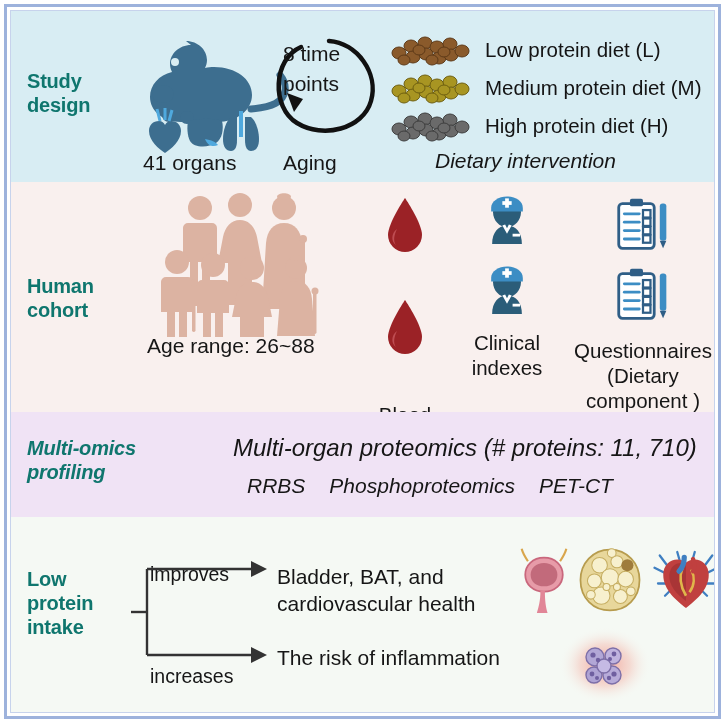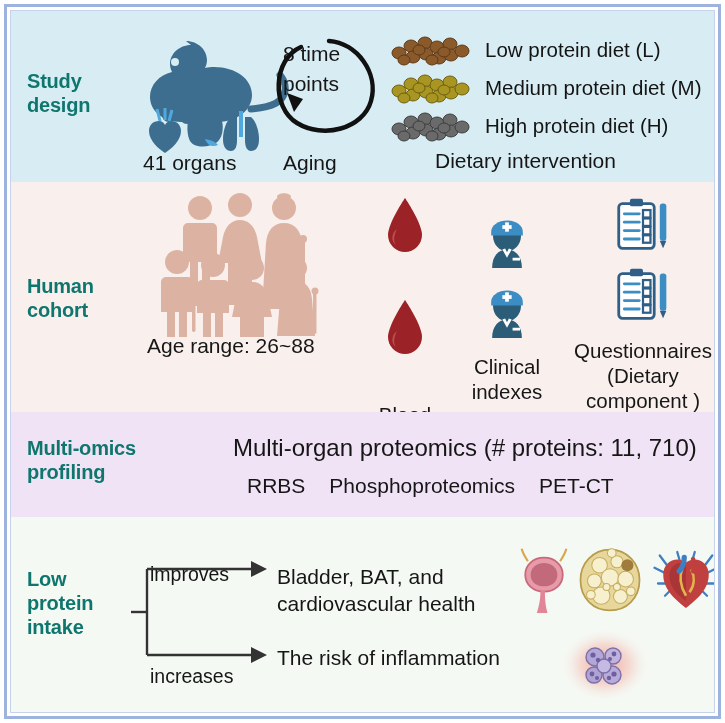--- a/index.html
+++ b/index.html
@@ -40,21 +40,21 @@
     overflow: hidden;
   }
   .panel {
     position: relative;
     box-sizing: border-box;
     width: 100%;
     overflow: hidden;
   }
   .panel-study   { height: 172px; background: #D8EDF3; }
   .panel-human   { height: 231px; background: #F9F0EE; }
-  .panel-omics   { height: 106px; background: #F0E3F5; }
+  .panel-omics   { height: 106px; background: #F0E3F5; font-style: italic; }
   .panel-outcome { height: 196px; background: #F5F9F4; flex: 1 1 auto; }
 
   .row-label {
     position: absolute;
     left: 16px;
     font-weight: bold;
     color: #0f766e;
     font-size: 20px;
     line-height: 24px;
     letter-spacing: -0.2px;
@@ -66,21 +66,21 @@
   .aging-wrap { position: absolute; left: 256px; top: 14px; width: 116px; height: 118px; }
   .caption {
     position: absolute;
     font-size: 21px;
     color: #161616;
     line-height: 24px;
     white-space: nowrap;
   }
   .cap-organs { left: 132px; top: 140px; }
   .cap-aging  { left: 272px; top: 140px; }
-  .cap-diet   { left: 424px; top: 138px; }
+  .cap-diet   { left: 424px; top: 138px; font-style: italic; }
 
   .diet-list {
     position: absolute;
     left: 372px;
     top: 20px;
     width: 348px;
   }
   .diet-item {
     display: flex;
     align-items: center;
@@ -107,21 +107,21 @@
     line-height: 28px;
     white-space: nowrap;
   }
   .col-icons {
     position: absolute;
     display: flex;
     flex-direction: column;
     align-items: center;
   }
   .col-blood { left: 350px; top: 8px; width: 88px; gap: 32px; }
-  .col-clin  { left: 448px; top: 24px; width: 96px; }
+  .col-clin  { left: 448px; top: 0; width: 96px; }
   .col-quest { left: 546px; top: 8px; width: 172px; }
   .icon-slot { height: 70px; display: flex; align-items: center; justify-content: center; }
   .col-cap {
     font-size: 20.5px;
     color: #161616;
     text-align: center;
     line-height: 25px;
     margin-top: 8px;
     white-space: pre-line;
   }

